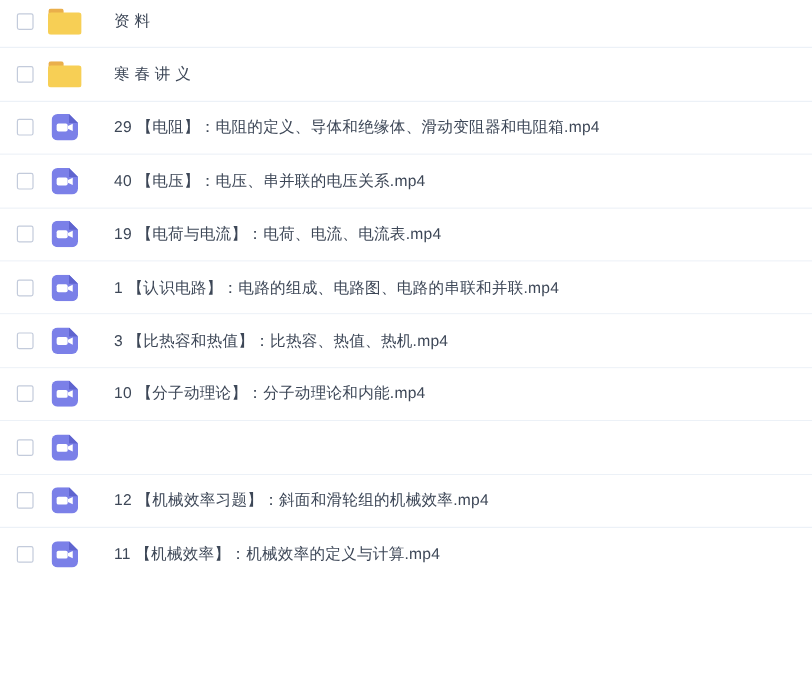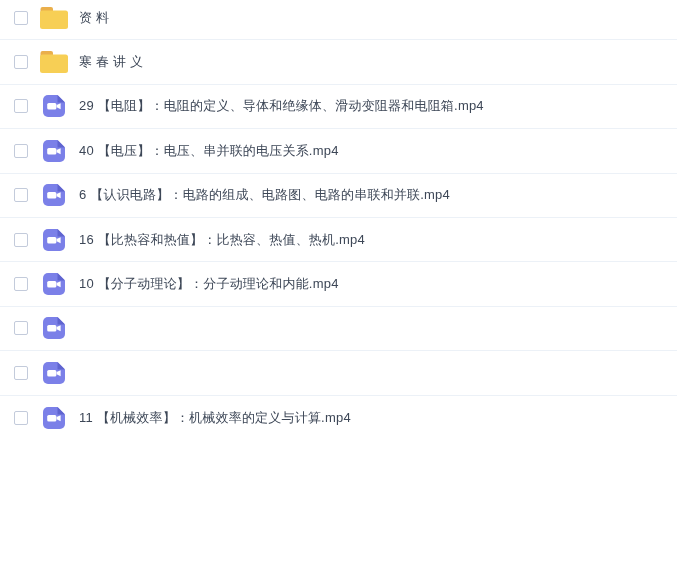--- a/index.html
+++ b/index.html
@@ -56,21 +56,21 @@
   .row.video .video-svg { display: block; }
 
   .folder-svg .tab  { fill: var(--folder-tab, #eaaf4b); }
   .folder-svg .body { fill: var(--folder-body, #f7cf55); }
   .video-svg .bg    { fill: var(--video-icon-bg, #7b80e8); }
   .video-svg .fold  { fill: var(--video-icon-fold, #5f64cf); }
   .video-svg .cam,
   .video-svg .lens  { fill: #ffffff; }
 
   .name {
-    margin-left: 11px;
+    margin-left: 27px;
     font-size: 13px;
     color: var(--text, #3d4757);
     white-space: nowrap;
     overflow: hidden;
     letter-spacing: 0.2px;
   }
 </style>
 </head>
 <body>
 
@@ -120,48 +120,61 @@
       <svg class="video-svg" width="22" height="22" viewBox="0 0 22 22" aria-hidden="true">
         <path class="bg" d="M5 0 H14.5 L22 7.5 V17 A5 5 0 0 1 17 22 H5 A5 5 0 0 1 0 17 V5 A5 5 0 0 1 5 0 Z"></path>
         <path class="fold" d="M14.5 0 L22 7.5 H14.5 Z"></path>
         <rect class="cam" x="4.2" y="7.9" width="9.2" height="6.6" rx="1.6"></rect>
         <path class="lens" d="M13.6 10.1 L17.6 8.2 V14.2 L13.6 12.3 Z"></path>
       </svg>
     </span>
     <span class="name">40 【电压】：电压、串并联的电压关系.mp4</span>
   </div>
 
-
-
-  <div class="row video">
-    <span class="checkbox"></span>
-    <span class="icon-cell">
-
-      <svg class="video-svg" width="22" height="22" viewBox="0 0 22 22" aria-hidden="true">
-        <path class="bg" d="M5 0 H14.5 L22 7.5 V17 A5 5 0 0 1 17 22 H5 A5 5 0 0 1 0 17 V5 A5 5 0 0 1 5 0 Z"></path>
-        <path class="fold" d="M14.5 0 L22 7.5 H14.5 Z"></path>
-        <rect class="cam" x="4.2" y="7.9" width="9.2" height="6.6" rx="1.6"></rect>
-        <path class="lens" d="M13.6 10.1 L17.6 8.2 V14.2 L13.6 12.3 Z"></path>
-      </svg>
-    </span>
-    <span class="name">6 【认识电路】：电路的组成、电路图、电路的串联和并联.mp4</span>
-  </div>
-
-  <div class="row video">
-    <span class="checkbox"></span>
-    <span class="icon-cell">
-
-      <svg class="video-svg" width="22" height="22" viewBox="0 0 22 22" aria-hidden="true">
-        <path class="bg" d="M5 0 H14.5 L22 7.5 V17 A5 5 0 0 1 17 22 H5 A5 5 0 0 1 0 17 V5 A5 5 0 0 1 5 0 Z"></path>
-        <path class="fold" d="M14.5 0 L22 7.5 H14.5 Z"></path>
-        <rect class="cam" x="4.2" y="7.9" width="9.2" height="6.6" rx="1.6"></rect>
-        <path class="lens" d="M13.6 10.1 L17.6 8.2 V14.2 L13.6 12.3 Z"></path>
-      </svg>
-    </span>
-    <span class="name">16 【比热容和热值】：比热容、热值、热机.mp4</span>
+  <div class="row video">
+    <span class="checkbox"></span>
+    <span class="icon-cell">
+
+      <svg class="video-svg" width="22" height="22" viewBox="0 0 22 22" aria-hidden="true">
+        <path class="bg" d="M5 0 H14.5 L22 7.5 V17 A5 5 0 0 1 17 22 H5 A5 5 0 0 1 0 17 V5 A5 5 0 0 1 5 0 Z"></path>
+        <path class="fold" d="M14.5 0 L22 7.5 H14.5 Z"></path>
+        <rect class="cam" x="4.2" y="7.9" width="9.2" height="6.6" rx="1.6"></rect>
+        <path class="lens" d="M13.6 10.1 L17.6 8.2 V14.2 L13.6 12.3 Z"></path>
+      </svg>
+    </span>
+    <span class="name">19 【电荷与电流】：电荷、电流、电流表.mp4</span>
+  </div>
+
+
+  <div class="row video">
+    <span class="checkbox"></span>
+    <span class="icon-cell">
+
+      <svg class="video-svg" width="22" height="22" viewBox="0 0 22 22" aria-hidden="true">
+        <path class="bg" d="M5 0 H14.5 L22 7.5 V17 A5 5 0 0 1 17 22 H5 A5 5 0 0 1 0 17 V5 A5 5 0 0 1 5 0 Z"></path>
+        <path class="fold" d="M14.5 0 L22 7.5 H14.5 Z"></path>
+        <rect class="cam" x="4.2" y="7.9" width="9.2" height="6.6" rx="1.6"></rect>
+        <path class="lens" d="M13.6 10.1 L17.6 8.2 V14.2 L13.6 12.3 Z"></path>
+      </svg>
+    </span>
+    <span class="name">1 【认识电路】：电路的组成、电路图、电路的串联和并联.mp4</span>
+  </div>
+
+  <div class="row video">
+    <span class="checkbox"></span>
+    <span class="icon-cell">
+
+      <svg class="video-svg" width="22" height="22" viewBox="0 0 22 22" aria-hidden="true">
+        <path class="bg" d="M5 0 H14.5 L22 7.5 V17 A5 5 0 0 1 17 22 H5 A5 5 0 0 1 0 17 V5 A5 5 0 0 1 5 0 Z"></path>
+        <path class="fold" d="M14.5 0 L22 7.5 H14.5 Z"></path>
+        <rect class="cam" x="4.2" y="7.9" width="9.2" height="6.6" rx="1.6"></rect>
+        <path class="lens" d="M13.6 10.1 L17.6 8.2 V14.2 L13.6 12.3 Z"></path>
+      </svg>
+    </span>
+    <span class="name">3 【比热容和热值】：比热容、热值、热机.mp4</span>
   </div>
 
   <div class="row video">
     <span class="checkbox"></span>
     <span class="icon-cell">
 
       <svg class="video-svg" width="22" height="22" viewBox="0 0 22 22" aria-hidden="true">
         <path class="bg" d="M5 0 H14.5 L22 7.5 V17 A5 5 0 0 1 17 22 H5 A5 5 0 0 1 0 17 V5 A5 5 0 0 1 5 0 Z"></path>
         <path class="fold" d="M14.5 0 L22 7.5 H14.5 Z"></path>
         <rect class="cam" x="4.2" y="7.9" width="9.2" height="6.6" rx="1.6"></rect>
@@ -189,20 +202,21 @@
     <span class="checkbox"></span>
     <span class="icon-cell">
 
       <svg class="video-svg" width="22" height="22" viewBox="0 0 22 22" aria-hidden="true">
         <path class="bg" d="M5 0 H14.5 L22 7.5 V17 A5 5 0 0 1 17 22 H5 A5 5 0 0 1 0 17 V5 A5 5 0 0 1 5 0 Z"></path>
         <path class="fold" d="M14.5 0 L22 7.5 H14.5 Z"></path>
         <rect class="cam" x="4.2" y="7.9" width="9.2" height="6.6" rx="1.6"></rect>
         <path class="lens" d="M13.6 10.1 L17.6 8.2 V14.2 L13.6 12.3 Z"></path>
       </svg>
     </span>
+    <span class="name">12 【机械效率习题】：斜面和滑轮组的机械效率.mp4</span>
   </div>
 
   <div class="row video">
     <span class="checkbox"></span>
     <span class="icon-cell">
 
       <svg class="video-svg" width="22" height="22" viewBox="0 0 22 22" aria-hidden="true">
         <path class="bg" d="M5 0 H14.5 L22 7.5 V17 A5 5 0 0 1 17 22 H5 A5 5 0 0 1 0 17 V5 A5 5 0 0 1 5 0 Z"></path>
         <path class="fold" d="M14.5 0 L22 7.5 H14.5 Z"></path>
         <rect class="cam" x="4.2" y="7.9" width="9.2" height="6.6" rx="1.6"></rect>

